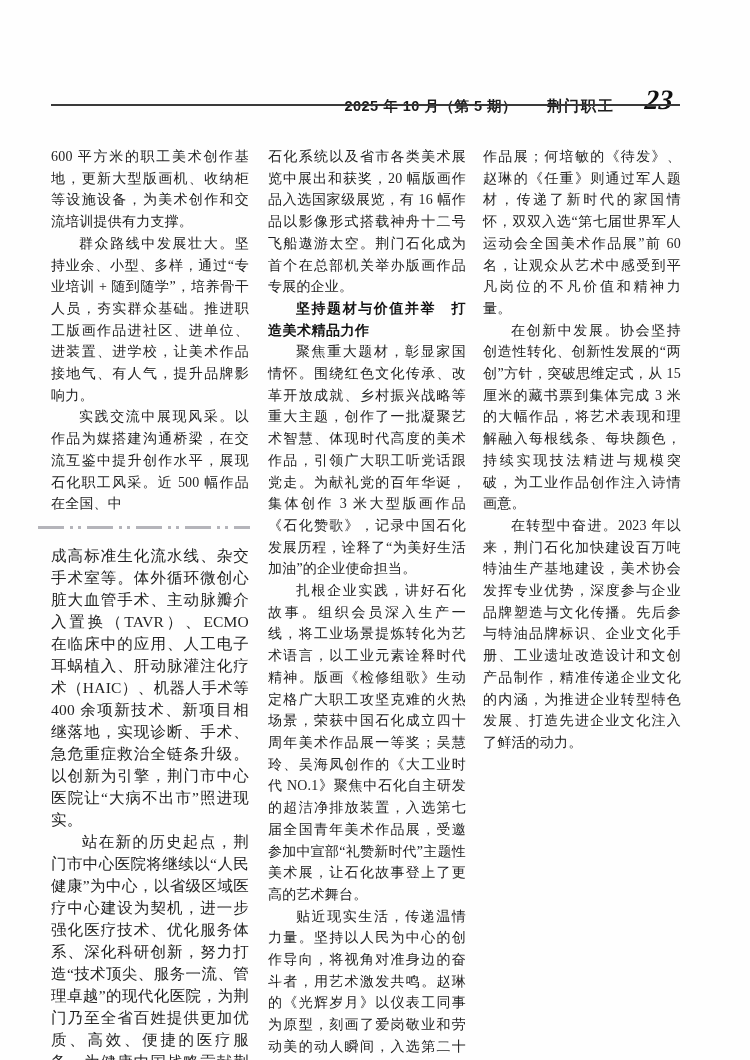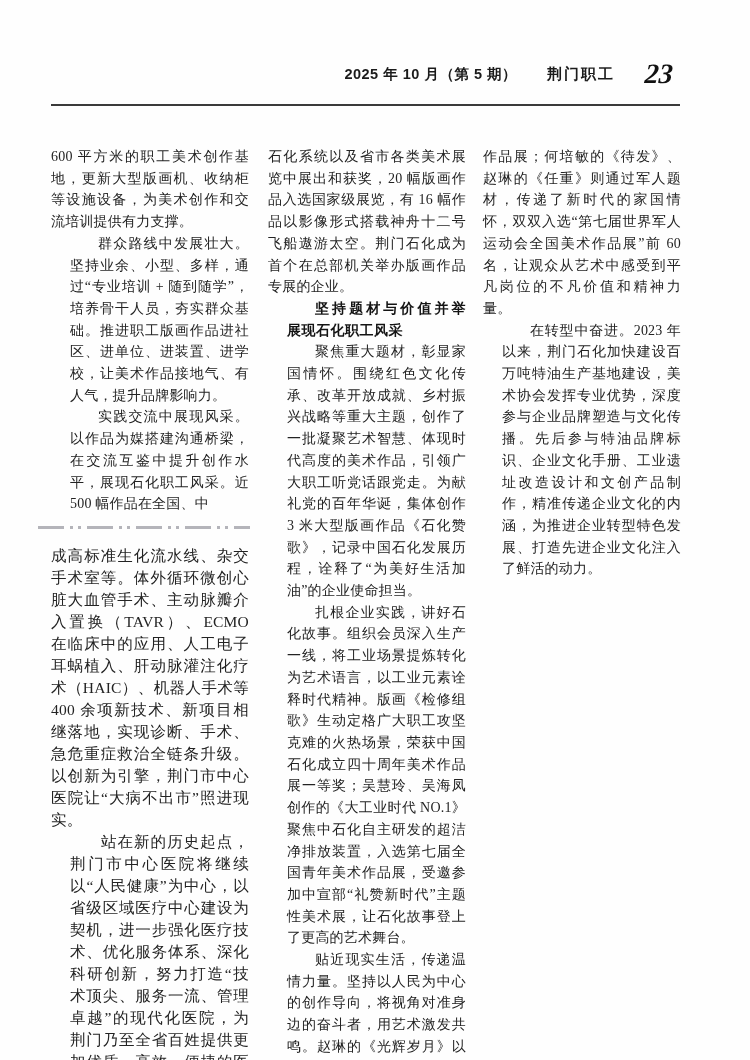--- a/index.html
+++ b/index.html
@@ -7,22 +7,22 @@
     width:750px;height:1060px;
     background:#ffffff;
     font-family:"Liberation Serif","DejaVu Serif",serif;
     color:#262626;
     -webkit-font-smoothing:antialiased;
   }
   .page{position:relative;width:750px;height:1060px;overflow:hidden;background:#fefefe;}
 
   
   .header{
-    position:absolute;top:58px;right:77px;
-    display:flex;align-items:center;gap:30px;
+    position:absolute;top:84px;right:77px;
+    display:flex;align-items:flex-end;gap:30px;
     white-space:nowrap;
   }
   .issue{
     font-family:"Liberation Sans","DejaVu Sans",sans-serif;
     font-size:14.5px;font-weight:600;color:#1b1b1b;letter-spacing:.5px;
   }
   .pub{
     font-family:"Liberation Sans","DejaVu Sans",sans-serif;
     font-size:15px;font-weight:700;color:#1b1b1b;letter-spacing:2px;
   }
@@ -44,21 +44,21 @@
 
   .art-s,.art-l{
     text-align:justify;
     word-break:break-all;
     color:#232323;
   }
   .art-s{font-size:14px;line-height:21.7px;letter-spacing:.2px;}
   .art-l{font-size:15.5px;line-height:22px;letter-spacing:.2px;}
 
   p{margin:0;}
-  p.indent{text-indent:2em;margin-left:19px;}
+  p.indent{text-indent:2em;}
   p.flush{text-indent:0;}
   p.head{
     font-family:"Liberation Sans","DejaVu Sans",sans-serif;
     font-weight:700;color:#141414;letter-spacing:.5px;
   }
 
   
   .divider{
     height:3px;
     width:212px;margin:11px 0 16px -13px;
@@ -90,27 +90,28 @@
     <div class="divider"></div>
     <div class="art-l">
         <p class="flush">成高标准生化流水线、杂交手术室等。体外循环微创心脏大血管手术、主动脉瓣介入置换（TAVR）、ECMO 在临床中的应用、人工电子耳蜗植入、肝动脉灌注化疗术（HAIC）、机器人手术等 400 余项新技术、新项目相继落地，实现诊断、手术、急危重症救治全链条升级。以创新为引擎，荆门市中心医院让“大病不出市”照进现实。</p>
         <p class="indent">站在新的历史起点，荆门市中心医院将继续以“人民健康”为中心，以省级区域医疗中心建设为契机，进一步强化医疗技术、优化服务体系、深化科研创新，努力打造“技术顶尖、服务一流、管理卓越”的现代化医院，为荆门乃至全省百姓提供更加优质、高效、便捷的医疗服务，为健康中国战略贡献荆门力量！</p>
       </div>
   </div>
 
   <div class="col col2">
     <div class="art-s">
         <p class="flush">石化系统以及省市各类美术展览中展出和获奖，20 幅版画作品入选国家级展览，有 16 幅作品以影像形式搭载神舟十二号飞船遨游太空。荆门石化成为首个在总部机关举办版画作品专展的企业。</p>
-        <p class="indent head">坚持题材与价值并举　展现石化职工风采</p>
+        <p class="indent head">坚持题材与价值并举　打造美术精品力作</p>
         <p class="indent">聚焦重大题材，彰显家国情怀。围绕红色文化传承、改革开放成就、乡村振兴战略等重大主题，创作了一批凝聚艺术智慧、体现时代高度的美术作品，引领广大职工听党话跟党走。为献礼党的百年华诞，集体创作 3 米大型版画作品《石化赞歌》，记录中国石化发展历程，诠释了“为美好生活加油”的企业使命担当。</p>
         <p class="indent">扎根企业实践，讲好石化故事。组织会员深入生产一线，将工业场景提炼转化为艺术语言，以工业元素诠释时代精神。版画《检修组歌》生动定格广大职工攻坚克难的火热场景，荣获中国石化成立四十周年美术作品展一等奖；吴慧玲、吴海凤创作的《大工业时代 NO.1》聚焦中石化自主研发的超洁净排放装置，入选第七届全国青年美术作品展，受邀参加中宣部“礼赞新时代”主题性美术展，让石化故事登上了更高的艺术舞台。</p>
         <p class="indent">贴近现实生活，传递温情力量。坚持以人民为中心的创作导向，将视角对准身边的奋斗者，用艺术激发共鸣。赵琳的《光辉岁月》以仪表工同事为原型，刻画了爱岗敬业和劳动美的动人瞬间，入选第二十五届全国版画</p>
       </div>
   </div>
 
   <div class="col col3">
     <div class="art-s">
         <p class="flush">作品展；何培敏的《待发》、赵琳的《任重》则通过军人题材，传递了新时代的家国情怀，双双入选“第七届世界军人运动会全国美术作品展”前 60 名，让观众从艺术中感受到平凡岗位的不凡价值和精神力量。</p>
+        <p class="indent">在创新中发展。协会坚持创造性转化、创新性发展的“两创”方针，突破思维定式，从 15 厘米的藏书票到集体完成 3 米的大幅作品，将艺术表现和理解融入每根线条、每块颜色，持续实现技法精进与规模突破，为工业作品创作注入诗情画意。</p>
         <p class="indent">在转型中奋进。2023 年以来，荆门石化加快建设百万吨特油生产基地建设，美术协会发挥专业优势，深度参与企业品牌塑造与文化传播。先后参与特油品牌标识、企业文化手册、工业遗址改造设计和文创产品制作，精准传递企业文化的内涵，为推进企业转型特色发展、打造先进企业文化注入了鲜活的动力。</p>
       </div>
   </div>
 
 </div>
 
 </body></html>

